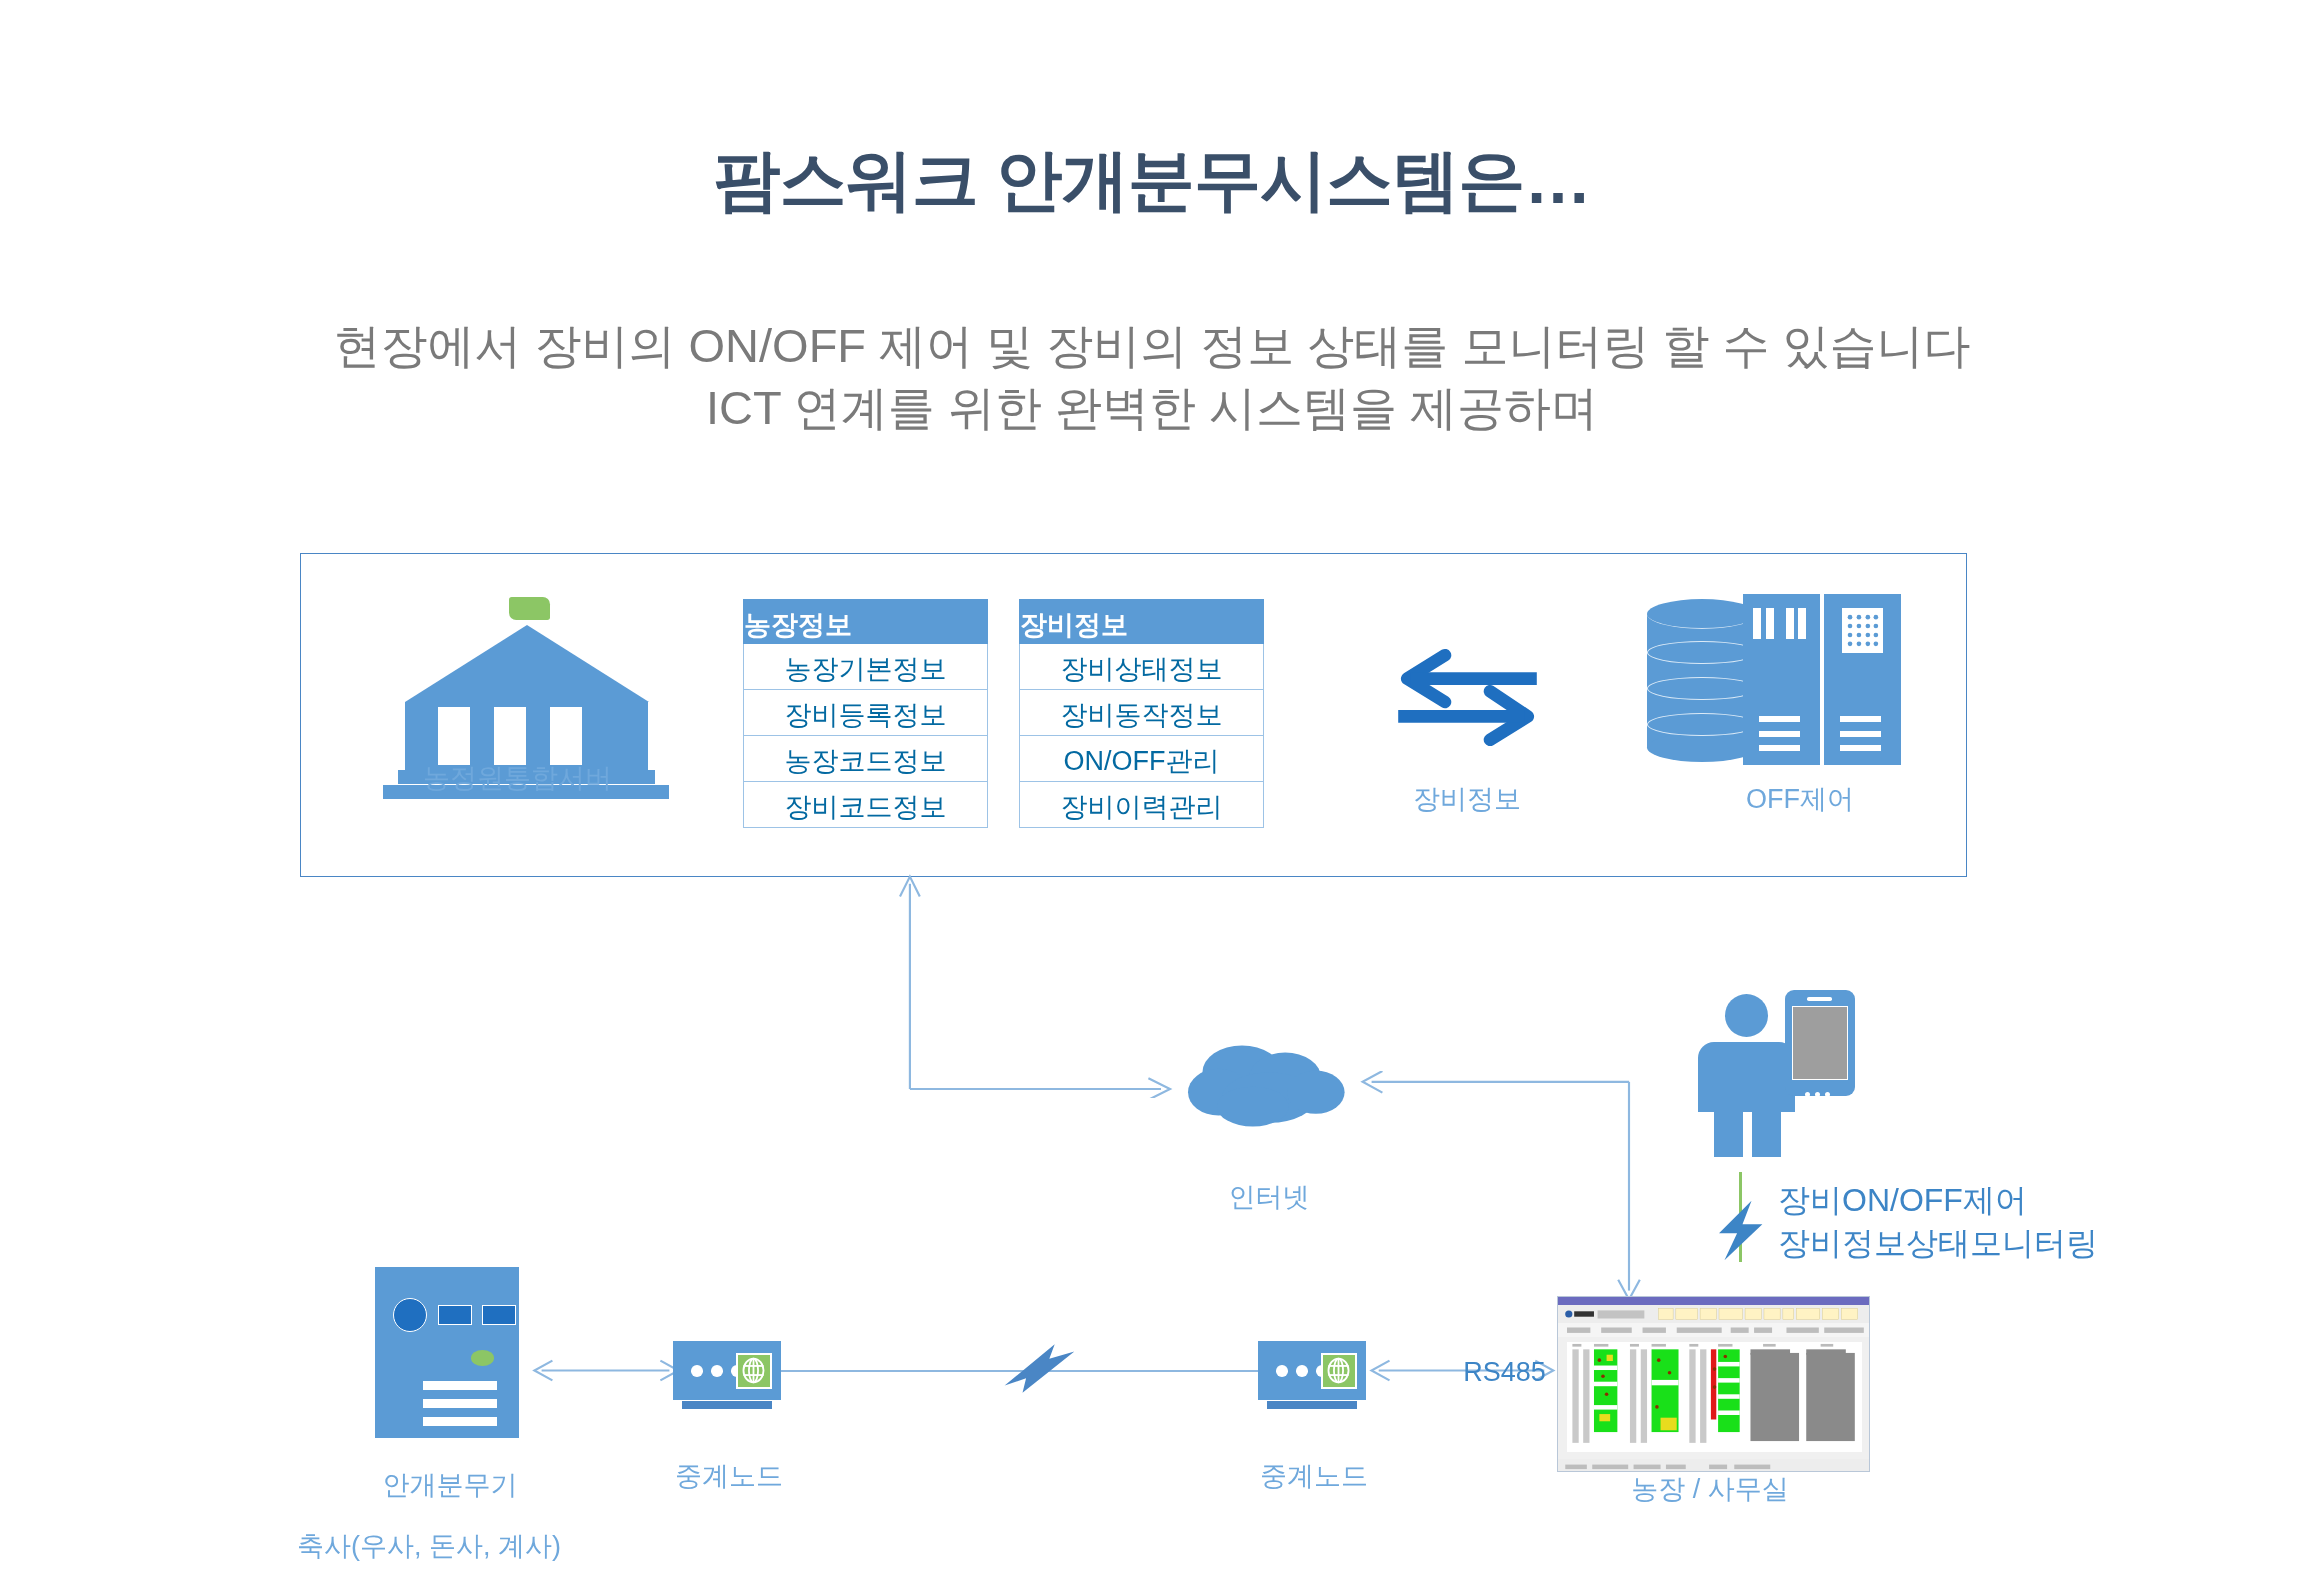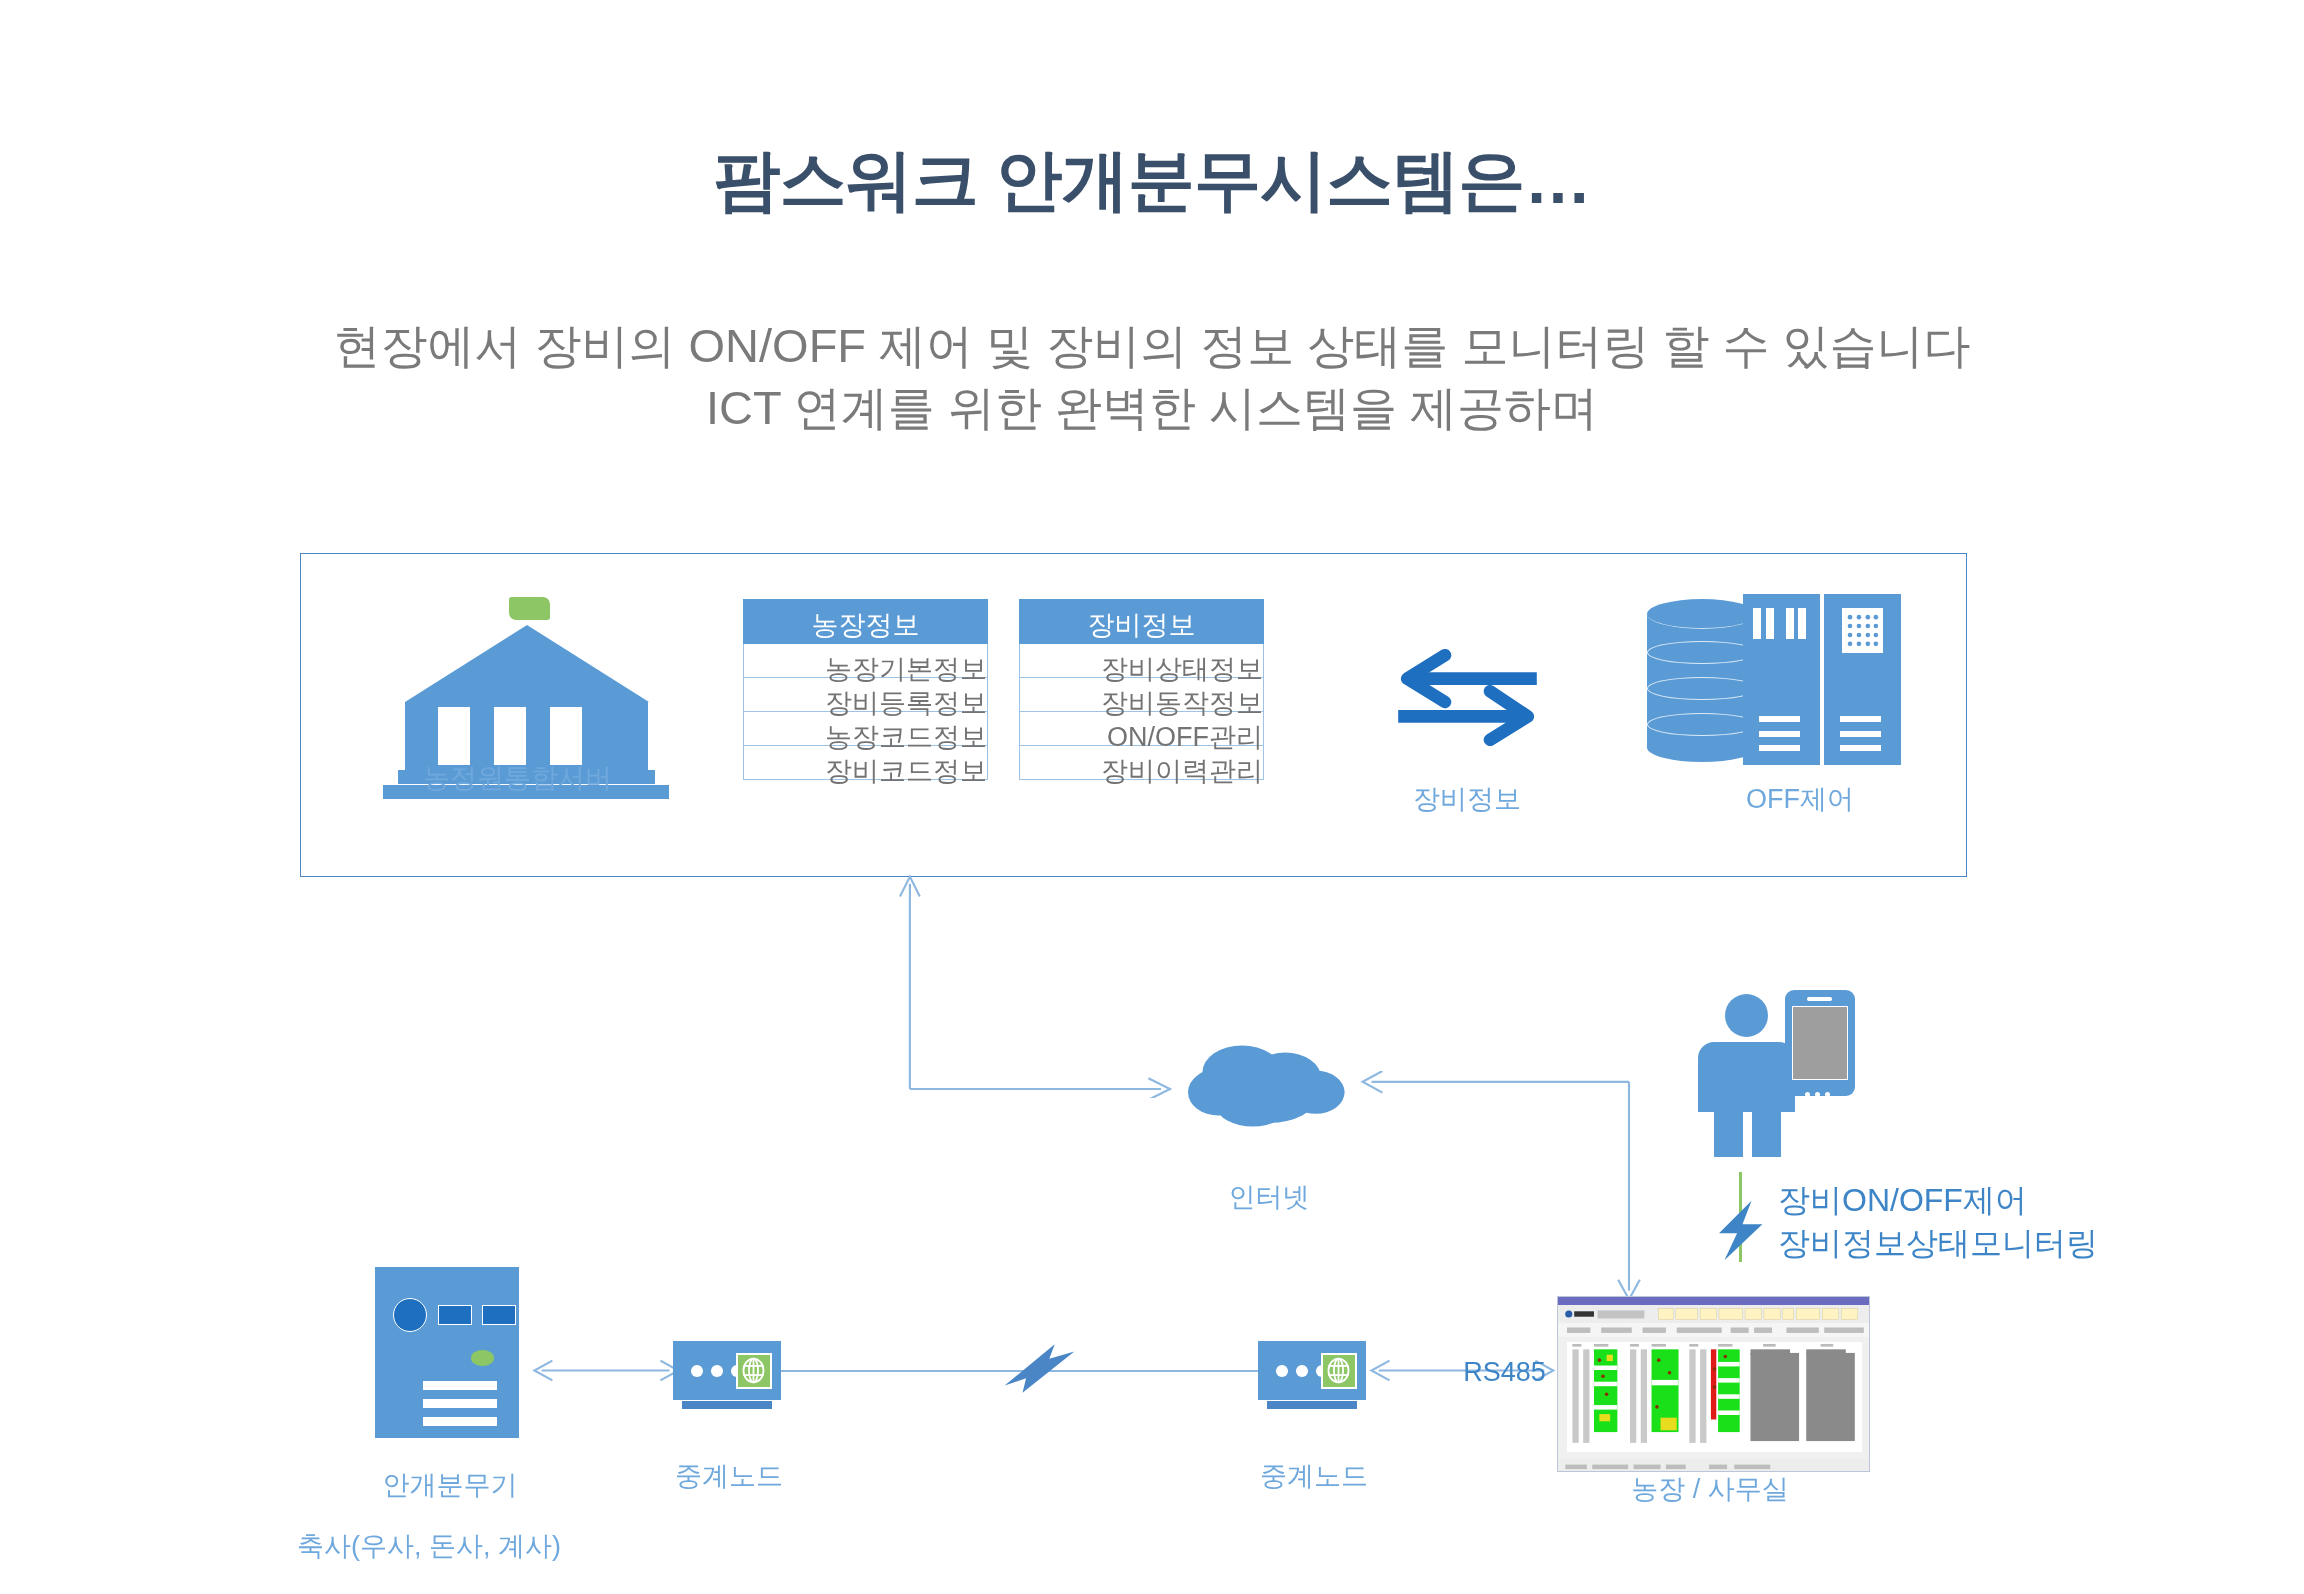--- a/index.html
+++ b/index.html
@@ -55,27 +55,27 @@
   #gov-base2 { left:383px; top:785px; width:286px; height:14.4px; background:#5B9BD5; }
   .node-label {
     text-align:center; color:#6FA8DC; font-size:27px; white-space:nowrap;
   }
   #gov-label { left:342px; top:760px; width:351px; }
 
   
   .info-table { width:245px; }
   .info-table .th {
     background:#5B9BD5; color:#ffffff; font-size:27px;
+    text-align:left; padding:7.2px 0 9px 0;
+    border:0.9px solid #5B9BD5; box-sizing:border-box; height:45px;font-weight:bold;
+  }
+  .info-table .td {
+    background:#ffffff; color:#0369a1; font-size:27px;
     text-align:center; padding:7.2px 0 9px 0;
-    border:0.9px solid #5B9BD5; box-sizing:border-box; height:45px;
-  }
-  .info-table .td {
-    background:#ffffff; color:#737373; font-size:27px;
-    text-align:right; padding:7.2px 0 9px 0;
-    border:0.9px solid #9DC3E6; border-top:none; box-sizing:border-box; height:34px;
+    border:0.9px solid #9DC3E6; border-top:none; box-sizing:border-box; height:46px;
   }
   #table-farm { left:743px; top:599px; }
   #table-device { left:1019px; top:599px; }
 
   
   #exchange { left:1391px; top:648px; width:153px; height:99px; }
   #exchange-label { left:1350px; top:781px; width:234px; }
   #db-cyl-body { left:1647px; top:614px; width:110px; height:133px; background:#5B9BD5; }
   #db-cyl-top {
     left:1647px; top:599px; width:110px; height:29px;

